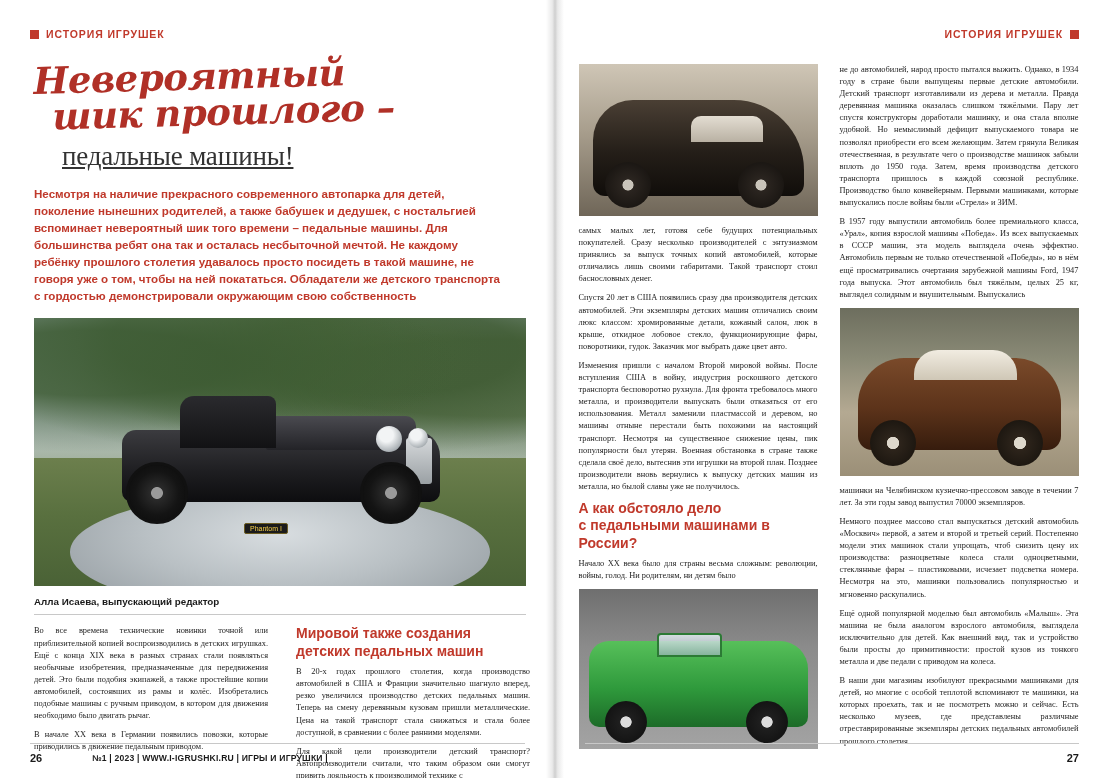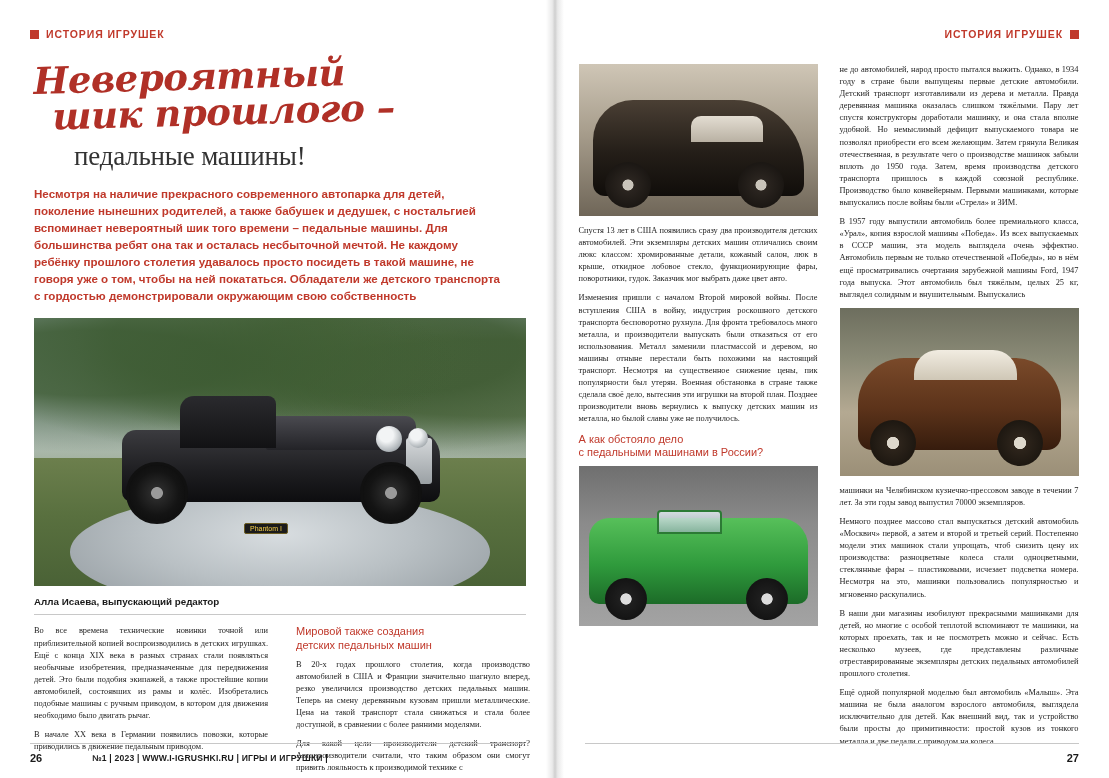--- a/index.html
+++ b/index.html
@@ -87,22 +87,23 @@
   }
   .title-script .l2 {
     display: block;
     margin-left: 18px;
   }
   .title-sub {
     font-family: "Liberation Serif", serif;
     font-size: 27px;
     color: #333333;
     margin-top: 6px;
-    margin-left: 40px;
+    margin-left: 28px;
     letter-spacing: -0.2px;
+    text-decoration: underline;
   }
   .lede {
     margin: 14px 0 0 4px;
     font-size: 11.6px;
     line-height: 1.46;
     font-weight: bold;
     color: #c0392b;
     width: 470px;
   }
 
@@ -232,22 +233,22 @@
   }
   .body-txt {
     font-size: 8.4px;
     line-height: 1.44;
     text-align: justify;
     color: #222;
     font-family: Liberation Serif, serif;
     margin: 0 0 7px 0;
   }
   .subhead {
-    font-size: 11px;
-    font-weight: normal;
+    font-size: 14px;
+    font-weight: bold;
     color: #c0392b;
     line-height: 1.24;
     margin: 0 0 6px 0;
     font-family: "Liberation Sans", sans-serif;
   }
 
   
   .right-cols {
     display: flex;
     gap: 22px;
@@ -449,26 +450,28 @@
     <div class="right-cols">
 
       <div class="rcol">
         <div class="photo p1">
           <div class="bg"></div>
           <div class="car"></div>
           <div class="seat"></div>
           <div class="wheel a"></div>
           <div class="wheel b"></div>
         </div>
-        <p class="body-txt">Спустя 13 лет в США появились сразу два производителя детских автомобилей. Эти экземпляры детских машин отличались своим люкс классом: хромированные детали, кожаный салон, люк в крыше, откидное лобовое стекло, функционирующие фары, поворотники, гудок. Заказчик мог выбрать даже цвет авто.</p>
+        <p class="body-txt">самых малых лет, готовя себе будущих потенциальных покупателей. Сразу несколько производителей с энтузиазмом принялись за выпуск точных копий автомобилей, которые отличались лишь своими габаритами. Такой транспорт стоил баснословных денег.</p>
+        <p class="body-txt">Спустя 20 лет в США появились сразу два производителя детских автомобилей. Эти экземпляры детских машин отличались своим люкс классом: хромированные детали, кожаный салон, люк в крыше, откидное лобовое стекло, функционирующие фары, поворотники, гудок. Заказчик мог выбрать даже цвет авто.</p>
         <p class="body-txt">Изменения пришли с началом Второй мировой войны. После вступления США в войну, индустрия роскошного детского транспорта бесповоротно рухнула. Для фронта требовалось много металла, и производители выпускать были отказаться от его использования. Металл заменили пластмассой и деревом, но машины отныне перестали быть похожими на настоящий транспорт. Несмотря на существенное снижение цены, пик популярности был утерян. Военная обстановка в стране также сделала своё дело, вытеснив эти игрушки на второй план. Позднее производители вновь вернулись к выпуску детских машин из металла, но былой славы уже не получилось.</p>
         <div class="subhead">
           <span>А как обстояло дело</span><br>
           <span>с педальными машинами в России?</span>
         </div>
+        <p class="body-txt">Начало ХХ века было для страны весьма сложным: революции, войны, голод. Ни родителям, ни детям было</p>
         <div class="photo p3">
           <div class="bg"></div>
           <div class="car"></div>
           <div class="screen"></div>
           <div class="wheel a"></div>
           <div class="wheel b"></div>
         </div>
       </div>
 
       <div class="rcol">
@@ -476,22 +479,22 @@
         <p class="body-txt">В 1957 году выпустили автомобиль более премиального класса, «Урал», копия взрослой машины «Победа». Из всех выпускаемых в СССР машин, эта модель выглядела очень эффектно. Автомобиль первым не только отечественной «Победы», но в нём ещё просматривались очертания зарубежной машины Ford, 1947 года выпуска. Этот автомобиль был тяжёлым, целых 25 кг, выглядел солидным и внушительным. Выпускались</p>
         <div class="photo p2">
           <div class="bg"></div>
           <div class="car"></div>
           <div class="roof"></div>
           <div class="wheel a"></div>
           <div class="wheel b"></div>
         </div>
         <p class="body-txt">машинки на Челябинском кузнечно-прессовом заводе в течении 7 лет. За эти годы завод выпустил 70000 экземпляров.</p>
         <p class="body-txt">Немного позднее массово стал выпускаться детский автомобиль «Москвич» первой, а затем и второй и третьей серий. Постепенно модели этих машинок стали упрощать, чтоб снизить цену их производства: разноцветные колеса стали одноцветными, стеклянные фары – пластиковыми, исчезает подсветка номера. Несмотря на это, машинки пользовались популярностью и мгновенно раскупались.</p>
+        <p class="body-txt">Ещё одной популярной моделью был автомобиль «Малыш». Эта машина не была аналогом взрослого автомобиля, выглядела исключительно для детей. Как внешний вид, так и устройство были просты до примитивности: простой кузов из тонкого металла и две педали с приводом на колеса.</p>
         <p class="body-txt">В наши дни магазины изобилуют прекрасными машинками для детей, но многие с особой теплотой вспоминают те машинки, на которых проехать, так и не посмотреть можно и сейчас. Есть несколько музеев, где представлены различные отреставрированные экземпляры детских педальных автомобилей прошлого столетия.</p>
-        <p class="body-txt">Ещё одной популярной моделью был автомобиль «Малыш». Эта машина не была аналогом взрослого автомобиля, выглядела исключительно для детей. Как внешний вид, так и устройство были просты до примитивности: простой кузов из тонкого металла и две педали с приводом на колеса.</p>
       </div>
     </div>
 
     <div class="footline"></div>
     <div class="folio right-num">27</div>
   </div>
 
 </div>
 
 </body></html>

